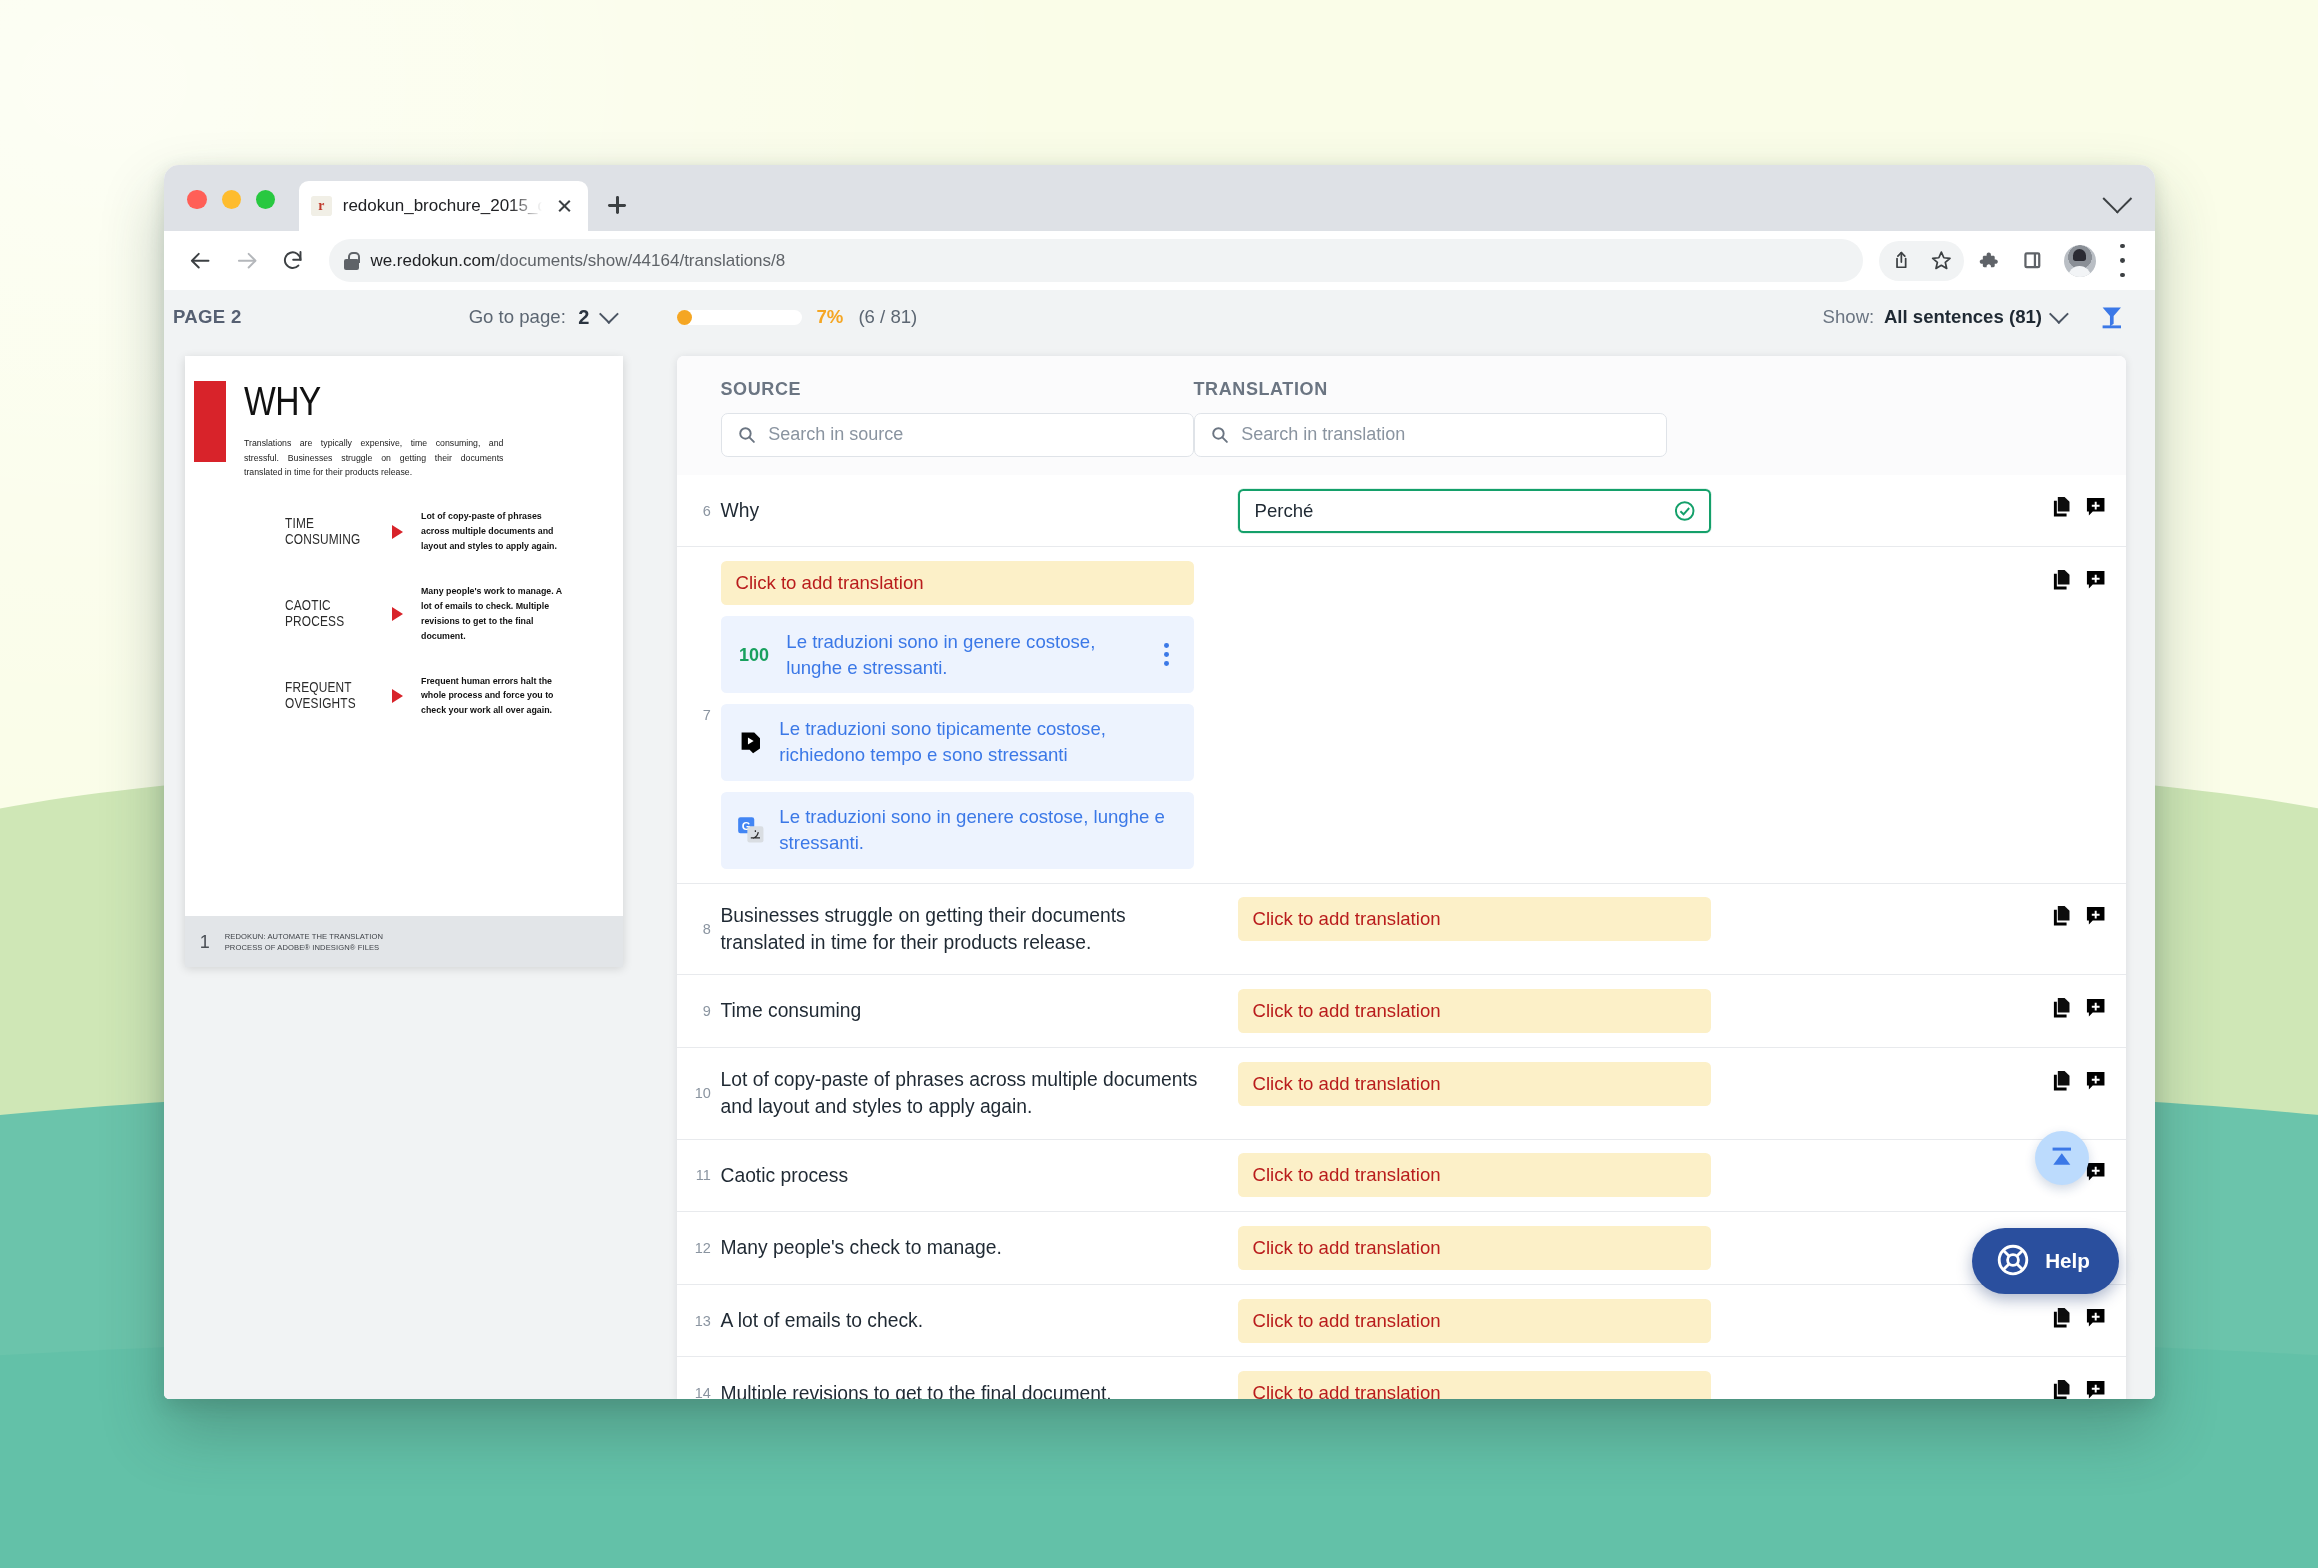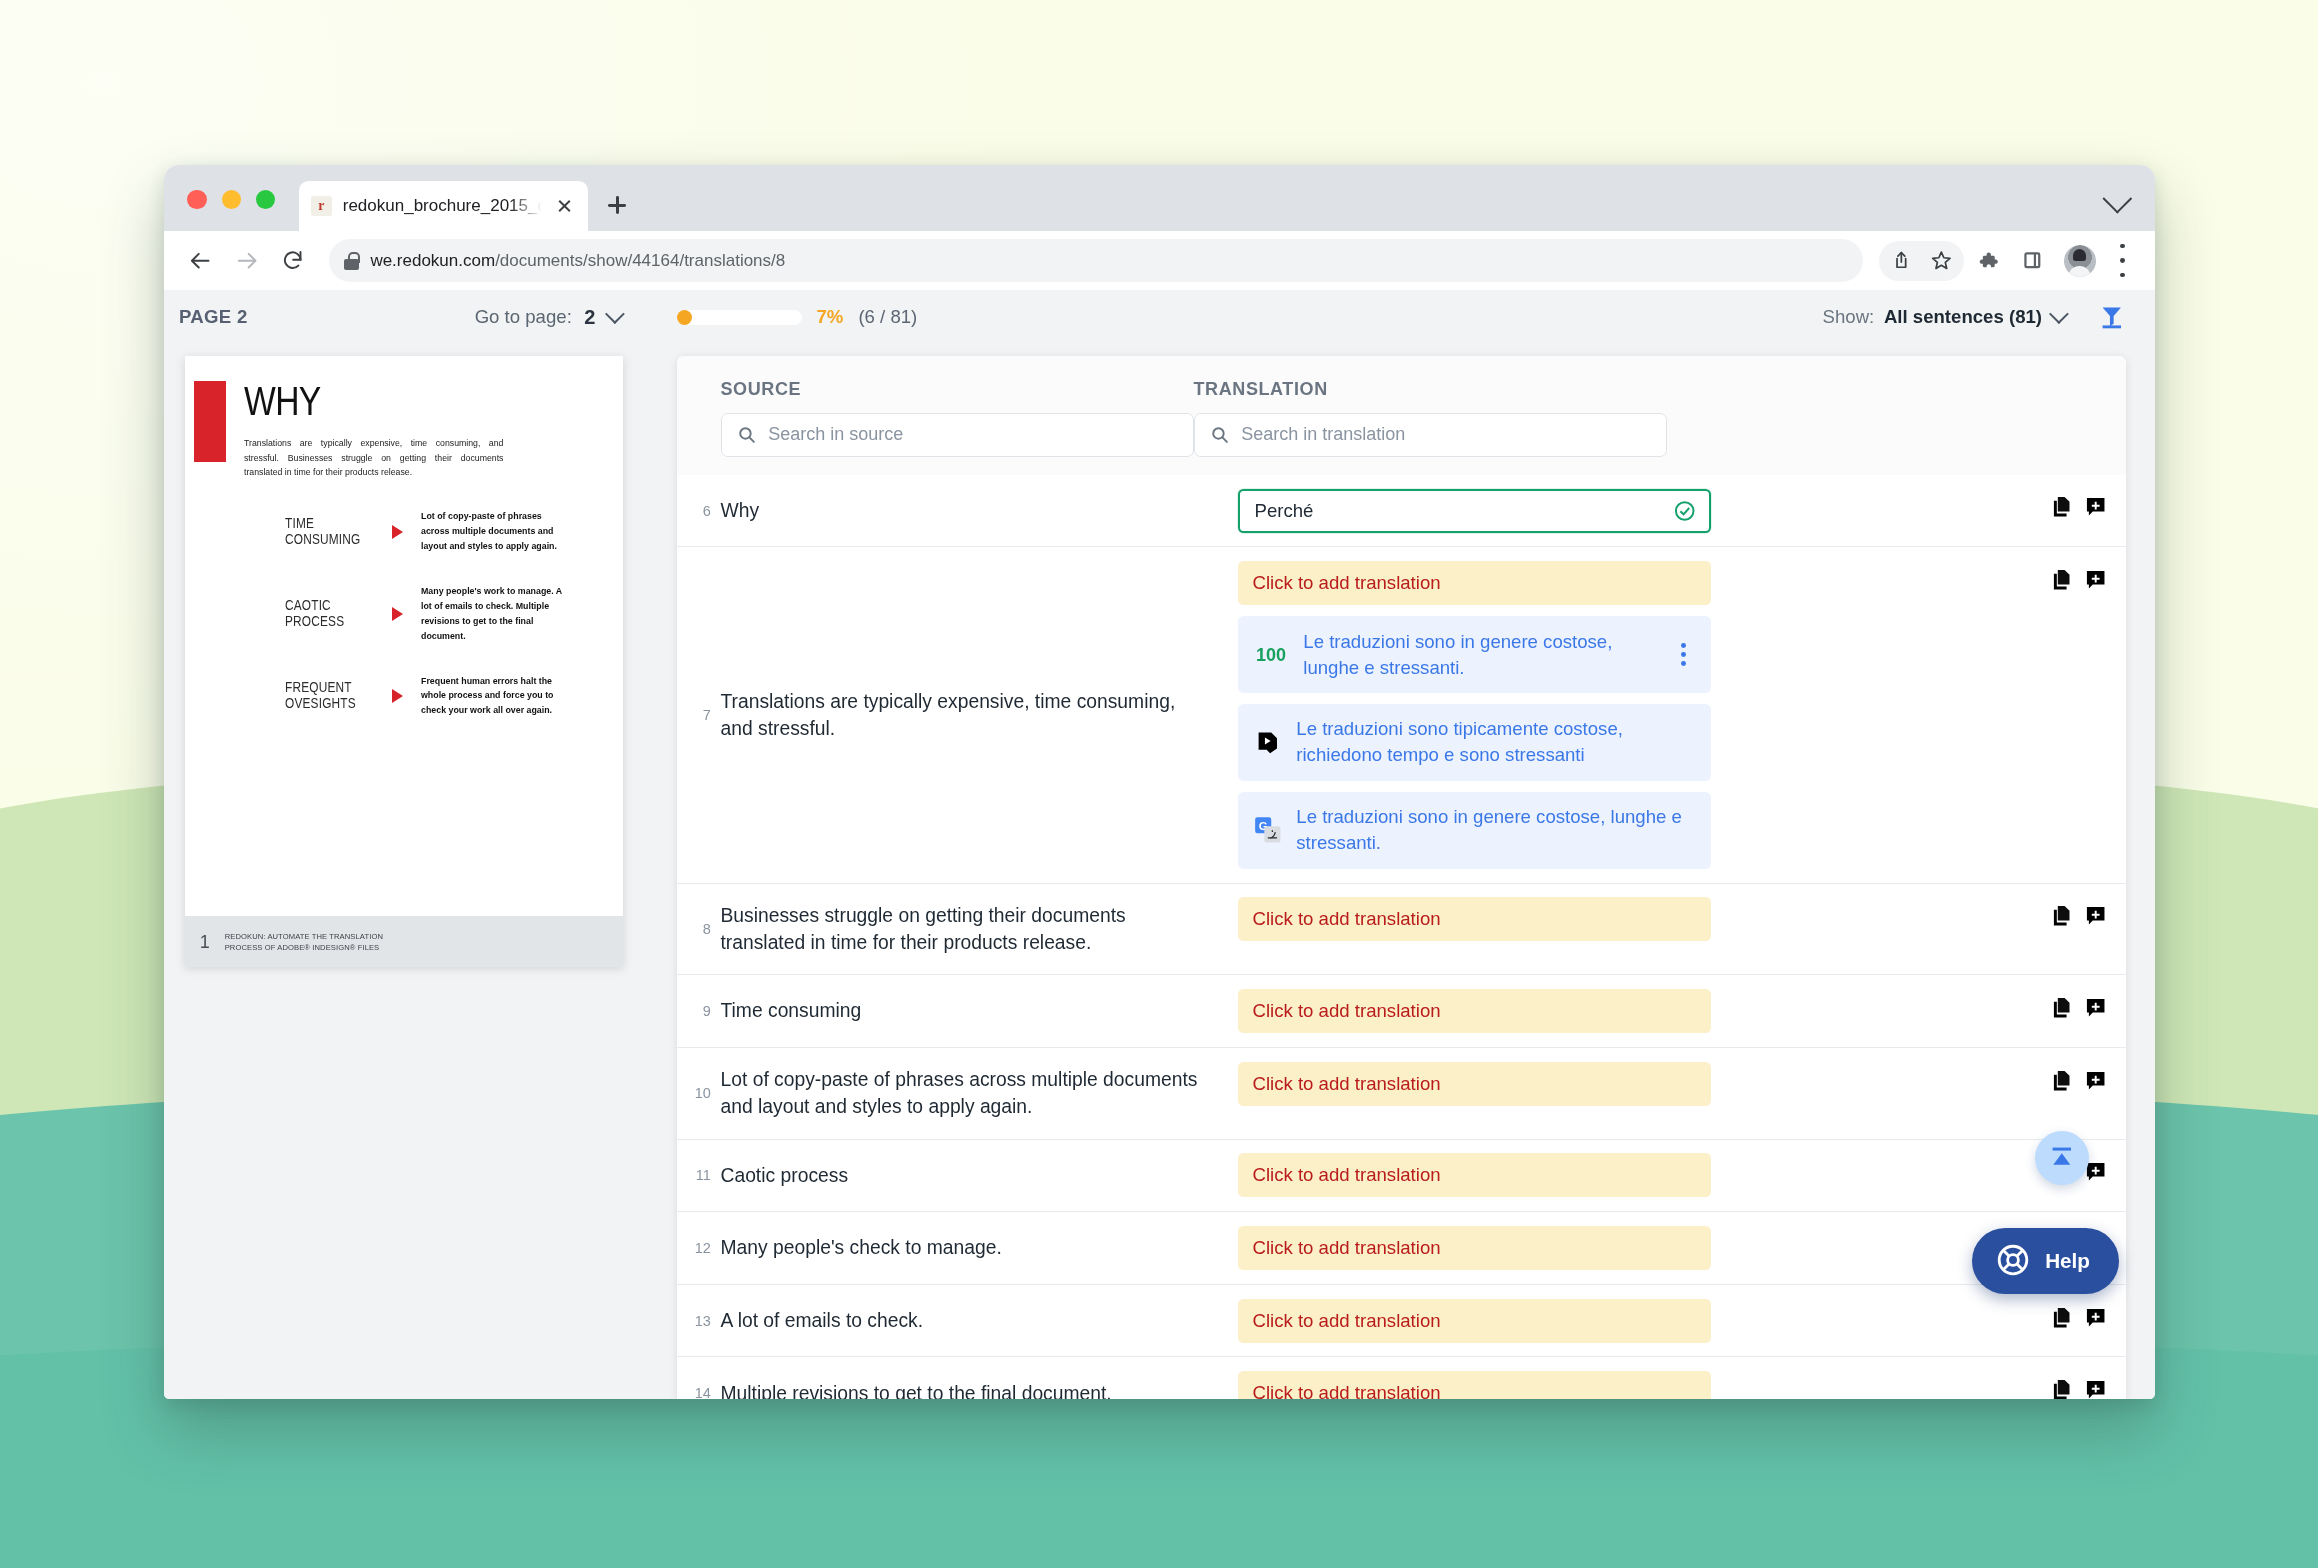--- a/index.html
+++ b/index.html
@@ -147,21 +147,21 @@
   
   .viewport { flex: 1; background: #f1f3f4; display: flex; min-height: 0; position: relative; }
   .page-col { width: 496px; flex: none; display: flex; flex-direction: column; }
   .right-col { flex: 1; display: flex; flex-direction: column; min-width: 0; position: relative; }
 
   
   .apptoolbar {
     height: 54px; display: flex; align-items: center; flex: none;
     font-size: 18.6px; color: #5c6672;
   }
-  .tb-left { width: 496px; display: flex; align-items: center; padding-left: 15px; gap: 227px; flex: none;}
+  .tb-left { width: 496px; display: flex; align-items: center; padding-left: 9px; gap: 227px; flex: none;}
   .page-label { font-weight: 700; letter-spacing: 0.3px; color: #566072; }
   .goto { display: flex; align-items: center; gap: 12.4px; }
   .goto-val { font-weight: 700; color: #2b3440; font-size: 20px; }
   .chev-dn {
     width: 13.8px; height: 13.8px; border-right: 2.8px solid #4b5563; border-bottom: 2.8px solid #4b5563;
     transform: rotate(45deg) translate(-2.1px,-2.1px);
   }
   .tb-right { flex: 1; display: flex; align-items: center; padding: 0 29px 0 16.5px; }
   .progress-wrap { display: flex; align-items: center; gap: 15px; }
   .pbar {
@@ -505,21 +505,20 @@
                     <path d="M4 6h3v13h10v3H4z"></path>
                   </svg></span>
                 <span class="act"><svg width="23.4" height="23.4" viewBox="0 0 24 24">
                     <path d="M3 3h18v14H9l-4 4v-4H3z"></path>
                     <path d="M11 7h2v3h3v2h-3v3h-2v-3H8v-2h3z" fill="#fff"></path>
                   </svg></span>
               </div>
             </div>
             <div class="row">
               <div class="row-num">7</div>
-              <div class="row-src">Translations are typically expensive, time consuming, and stressful.</div>
               <div class="row-trn">
                 <div class="tbox empty">Click to add translation</div>
                 <div class="sugg">
                   <span class="sugg-badge">100</span>
                   <span class="sugg-text">Le traduzioni sono in genere costose, lunghe e stressanti.</span>
                   <span class="sugg-menu">
                     <i></i>
                     <i></i>
                     <i></i>
                   </span>

